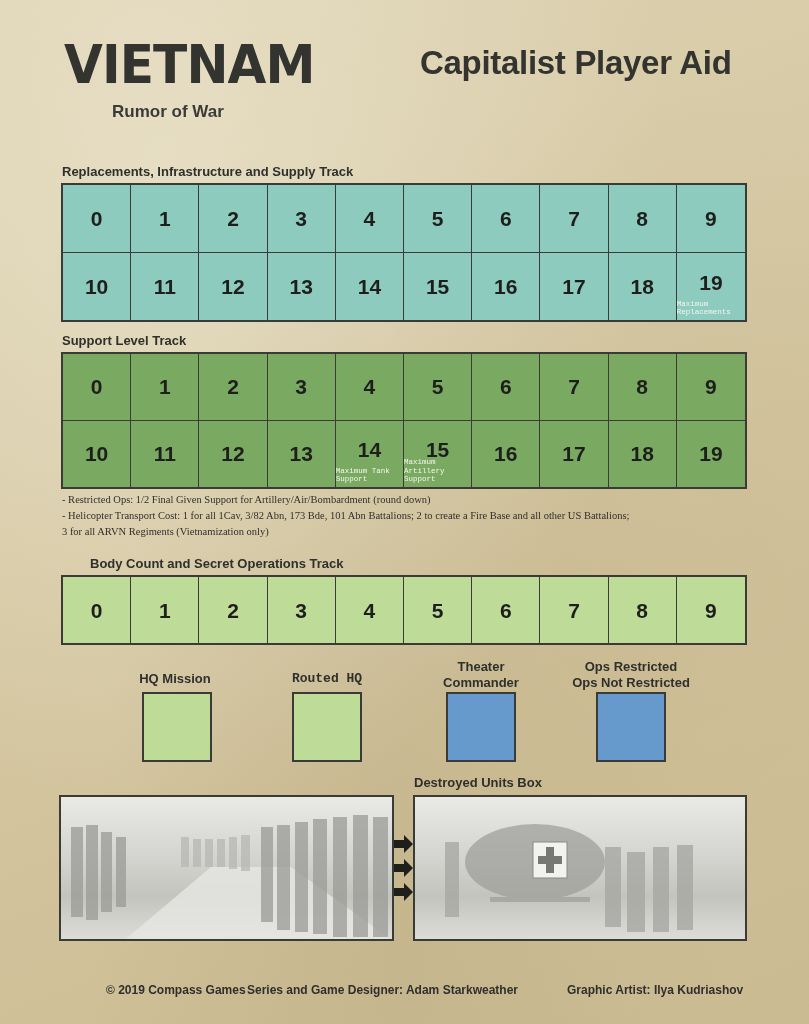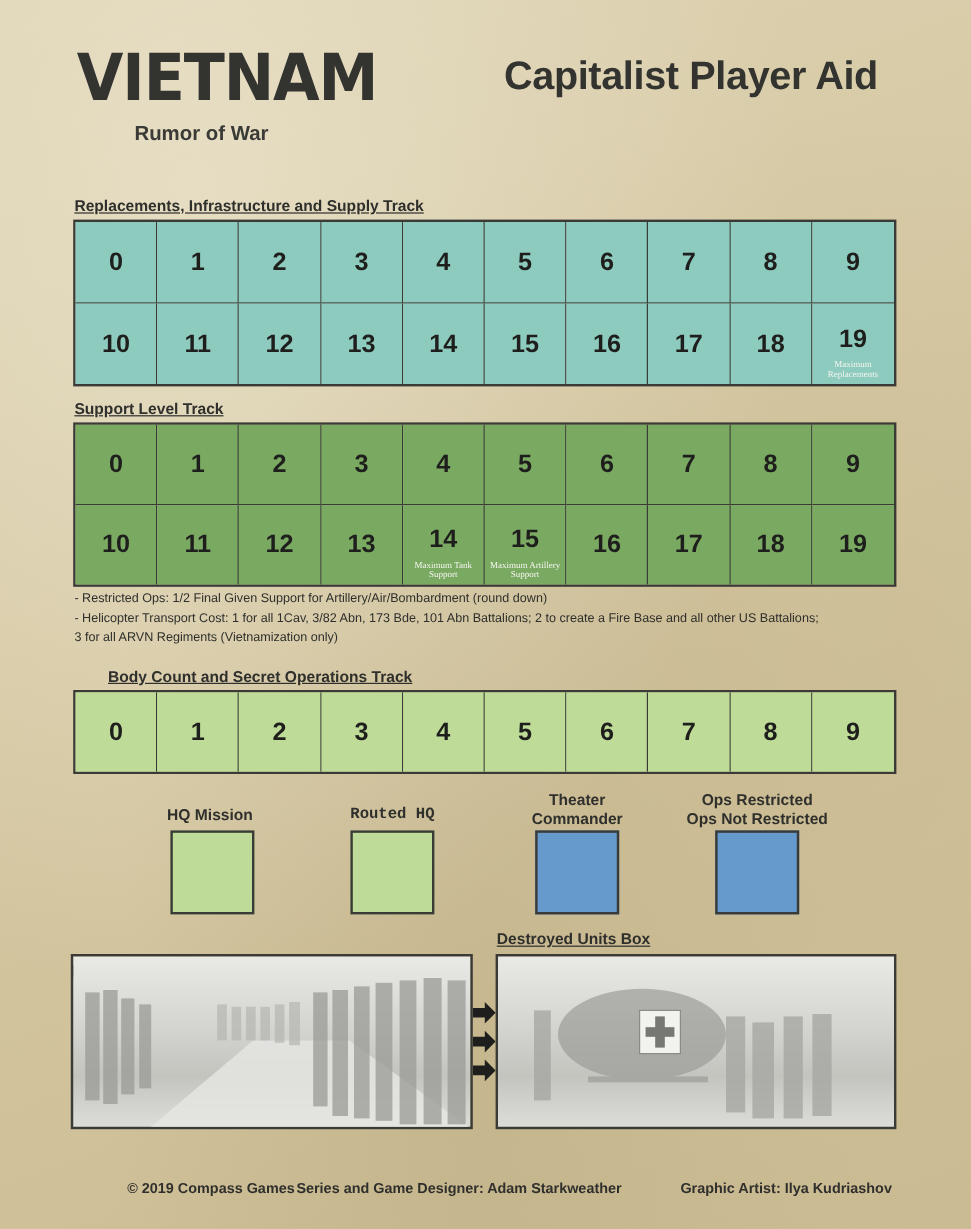--- a/index.html
+++ b/index.html
@@ -15,34 +15,34 @@
       color: #2b2b2b;
     }
     .abs { position: absolute; }
     .logo-title {
       left: 64px; top: 38px; font-size: 54px; font-weight: bold;
       letter-spacing: -1px; transform: scaleX(0.93); transform-origin: left top;
       color: #333330; line-height: 1; font-family: "DejaVu Sans", sans-serif;
     }
     .logo-sub { left: 112px; top: 102px; font-size: 17px; font-weight: bold; color: #3a3a36; font-family: "Liberation Sans", sans-serif; }
     .page-title { left: 420px; top: 44px; font-size: 33px; font-weight: bold; color: #333330; font-family: "Liberation Sans", sans-serif; letter-spacing: -0.3px; text-align: right; }
-    .section-label { font-size: 13px; font-weight: bold; color: #2f2f2c; font-family: "Liberation Sans", sans-serif; text-decoration: underline; }
+    .section-label { font-size: 13px; font-weight: bold; color: #2f2f2c; font-family: "Liberation Sans", sans-serif; }
     .track { display: grid; grid-template-columns: repeat(10, 1fr); border: 2px solid #3a3a36; box-sizing: border-box; }
     .cell {
       border-right: 1.5px solid #3a3a36; border-bottom: 1.5px solid #3a3a36;
       display: flex; flex-direction: column; align-items: center; justify-content: center;
       position: relative; box-sizing: border-box;
     }
     .cell:nth-child(10n) { border-right: none; }
     .num { font-size: 21px; font-weight: bold; color: #1e1e1c; font-family: "Liberation Sans", sans-serif; line-height: 1; }
-    .note { position: absolute; bottom: 3px; left: 0; right: 0; text-align: center; font-size: 7.5px; color: #f4f4ee; line-height: 1.15; font-family: Liberation Serif, serif; }
+    .note { position: absolute; bottom: 3px; left: 0; right: 0; text-align: left; font-size: 7.5px; color: #f4f4ee; line-height: 1.15; font-family: Liberation Mono, monospace; }
     .teal .cell { background: #8ecbbf; }
     .darkgreen .cell { background: #7aaa62; }
     .lightgreen .cell { background: #bedc98; }
-    .rule { font-size: 10.5px; color: #2f2f2c; font-family: Liberation Sans, sans-serif; line-height: 1.5; }
+    .rule { font-size: 10.5px; color: #2f2f2c; font-family: Liberation Serif, serif; line-height: 1.5; }
     .box-label { font-size: 13px; font-weight: bold; text-align: center; color: #2f2f2c; font-family: "Liberation Sans", sans-serif; line-height: 1.2; }
     .marker-box { border: 2px solid #3a3a36; box-sizing: border-box; }
     .photo-box {
       border: 2.5px solid #3a3a36; box-sizing: border-box; overflow: hidden;
       background: linear-gradient(180deg, #e9e9e6 0%, #d2d2ce 45%, #c4c4bf 70%, #dcdcd8 100%);
     }
     .footer { font-size: 12px; font-weight: bold; color: #2f2f2c; font-family: "Liberation Sans", sans-serif; }
   </style>
 </head>
 <body>

